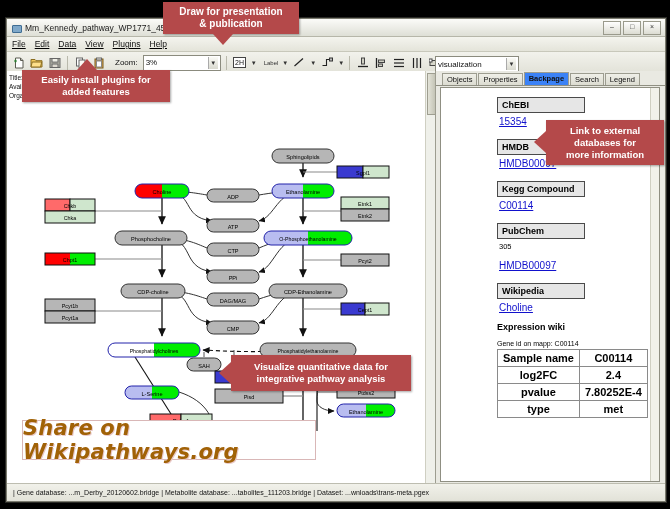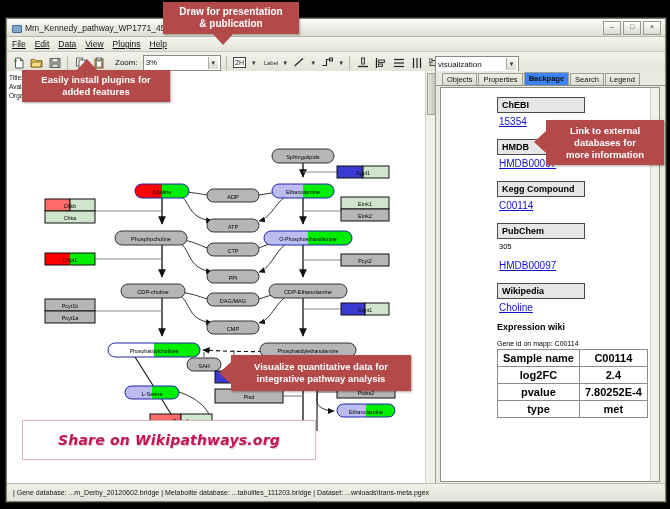--- a/index.html
+++ b/index.html
@@ -83,21 +83,21 @@
        line-height:12px;display:flex;align-items:center;justify-content:center;z-index:40;
        box-shadow:1px 1px 2px rgba(0,0,0,.35);}
   .ann span{display:block;padding:2px 6px;}
   .arrow{position:absolute;width:0;height:0;z-index:40;}
   .arrow.down{border-left:10px solid transparent;border-right:10px solid transparent;border-top:11px solid #b4494a;}
   .arrow.up{border-left:10px solid transparent;border-right:10px solid transparent;border-bottom:11px solid #b4494a;}
   .arrow.left{border-top:11px solid transparent;border-bottom:11px solid transparent;border-right:12px solid #b4494a;}
 
   .share{position:absolute;left:22px;top:420px;width:292px;height:38px;background:#fff;
          border:1px solid #d9b7b7;display:flex;align-items:center;justify-content:center;z-index:45;}
-  .share span{font-size:14px;font-style:italic;font-weight:bold;color:#be185d;
+  .share span{font-size:21px;font-style:italic;font-weight:bold;color:#a16207;
      text-shadow:1px 1px 0 #e9c9c9;font-family:"DejaVu Sans",sans-serif;letter-spacing:.2px;}
 </style>
 </head>
 <body>
 
 <div id="root">
   <div class="win">
 
     <div class="titlebar">
       <div class="tb-icon"></div>

